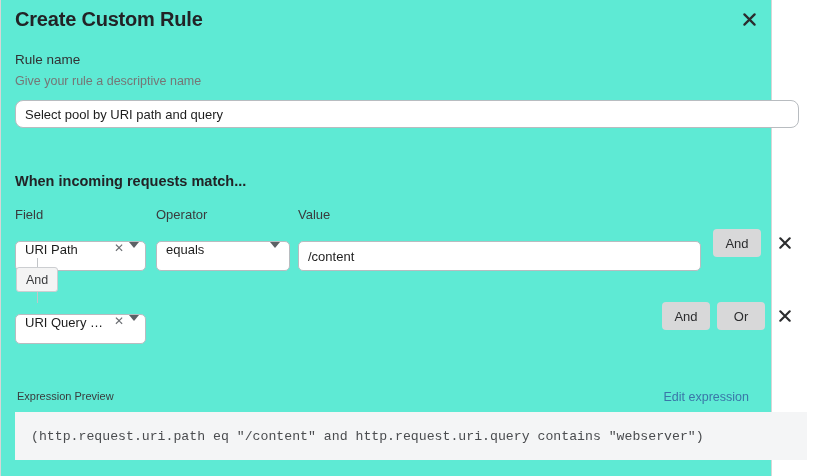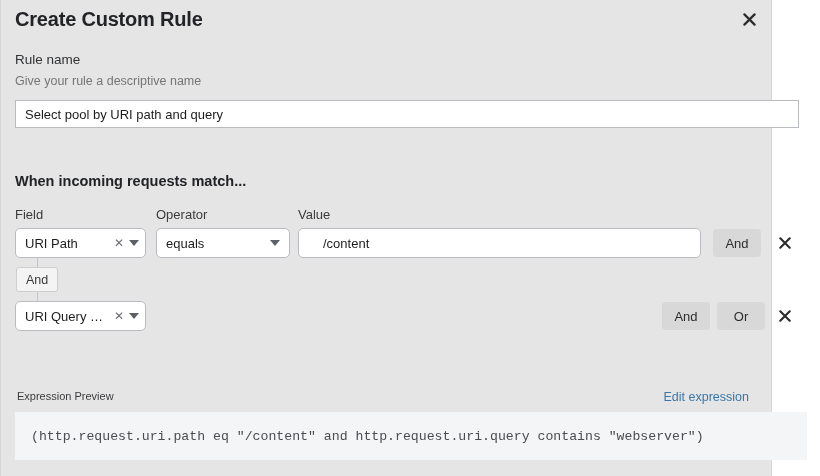--- a/index.html
+++ b/index.html
@@ -15,21 +15,21 @@
     overflow: hidden;
     position: relative;
   }
 
   .panel {
     position: absolute;
     left: 0;
     top: 0;
     width: 772px;
     height: 476px;
-    background: #e5e5e5;
+    background: #5eead4;
     border-left: 1px solid #d6d6d6;
     border-right: 1px solid #d6d6d6;
     box-sizing: border-box;
     text-decoration: underline;
   }
 
   
   .dialog-title {
     position: absolute;
     left: 14px;
@@ -73,21 +73,21 @@
     color: #767676;
   }
   .rule-name-input {
     position: absolute;
     left: 14px;
     top: 100px;
     width: 784px;
     height: 28px;
     box-sizing: border-box;
     border: 1px solid #b8bcc0;
-    border-radius: 0;
+    border-radius: 8px;
     background: #fff;
     font-family: "Liberation Sans", sans-serif;
     font-size: 13px;
     color: #1d1d1d;
     padding: 0 9px;
     outline: none;
   }
 
   
   .match-heading {
@@ -115,31 +115,30 @@
     position: absolute;
     left: 0;
     width: 820px;
     height: 30px;
   }
   .row-1 { top: 228px; }
   .row-2 { top: 301px; }
 
   .ctl {
     position: absolute;
-    top: 0;
+    top: 13px;
     height: 30px;
     box-sizing: border-box;
     border: 1px solid #b8bcc0;
     border-radius: 5px;
     background: #fff;
     font-family: "Liberation Sans", sans-serif;
     font-size: 13px;
     color: #1d1d1d;
     display: flex;
-    align-items: center;
   }
 
   .select-field {
     left: 14px;
     width: 131px;
     padding: 0 6px 0 9px;
     cursor: pointer;
   }
   .select-field .txt {
     flex: 1 1 auto;
@@ -169,21 +168,21 @@
   .select-operator {
     left: 155px;
     width: 134px;
     padding: 0 9px;
     cursor: pointer;
     justify-content: space-between;
     gap: 20px;
   }
 
   .value-input {
-    padding: 0 24px;
+    padding: 0 9px;
     outline: none;
   }
   .value-input-1 { left: 297px; width: 403px; }
   .value-input-2 { left: 297px; width: 355px; }
 
   
   .pill {
     position: absolute;
     top: 0;
     height: 28px;

